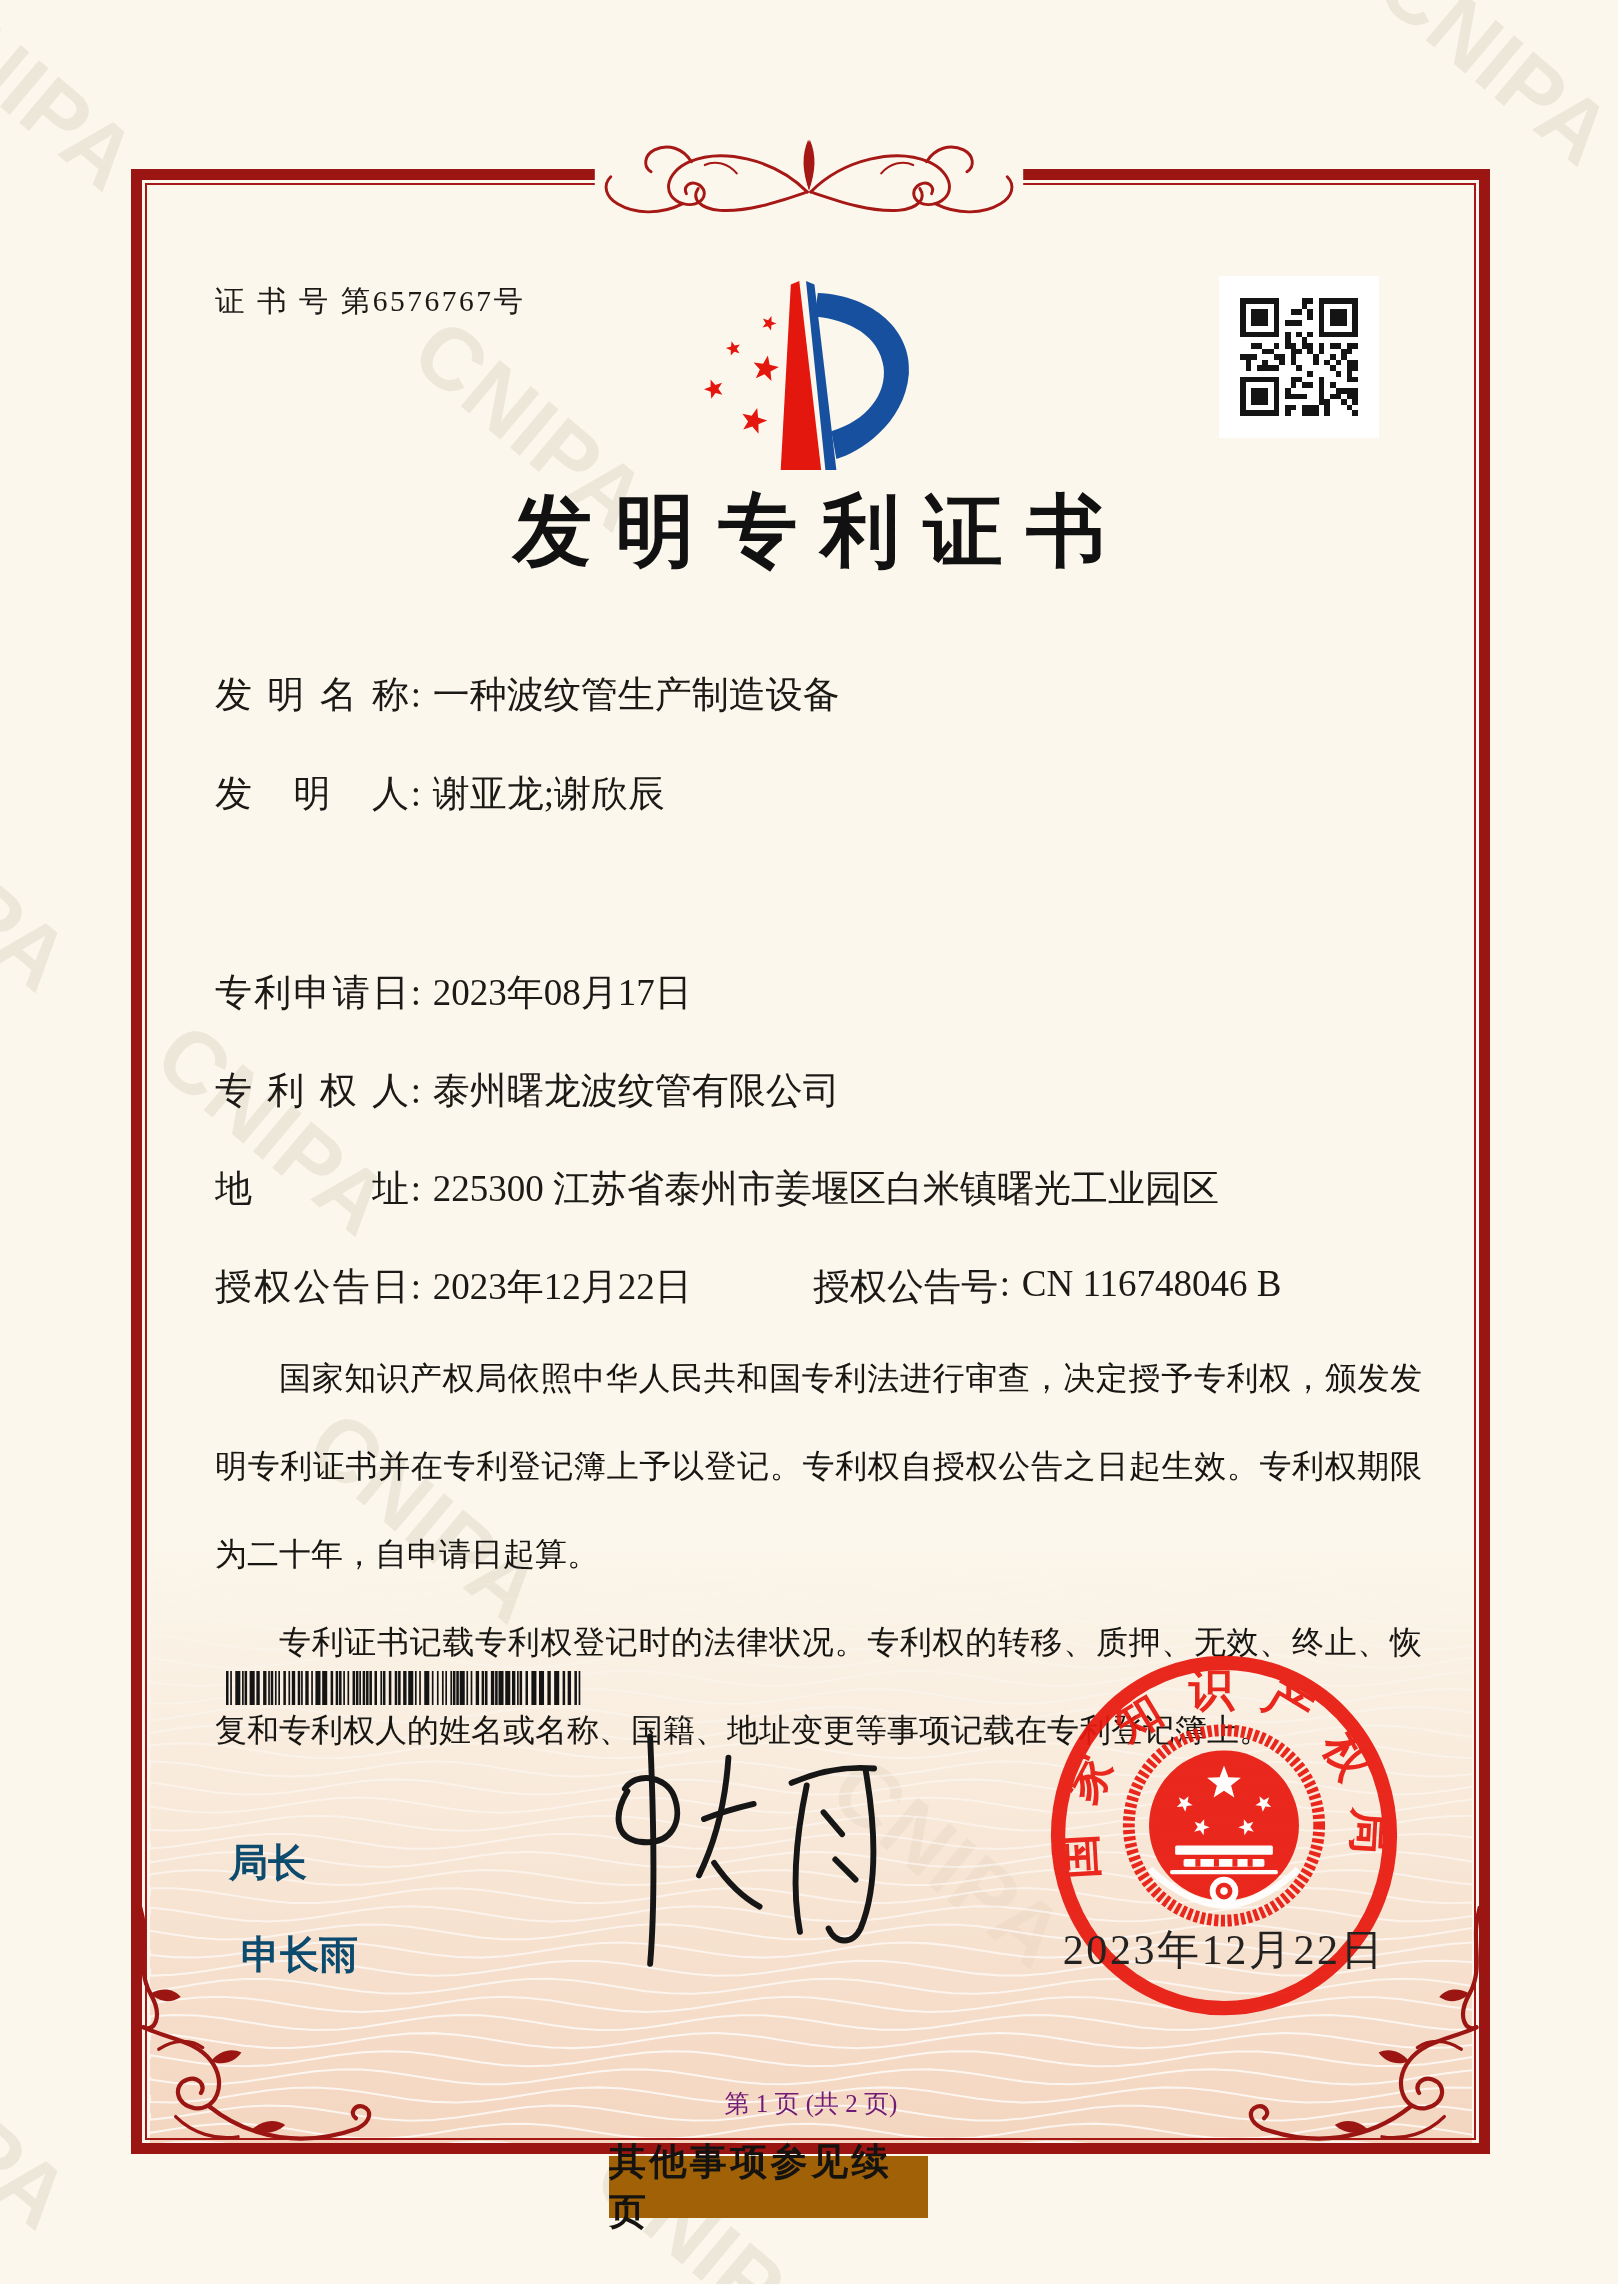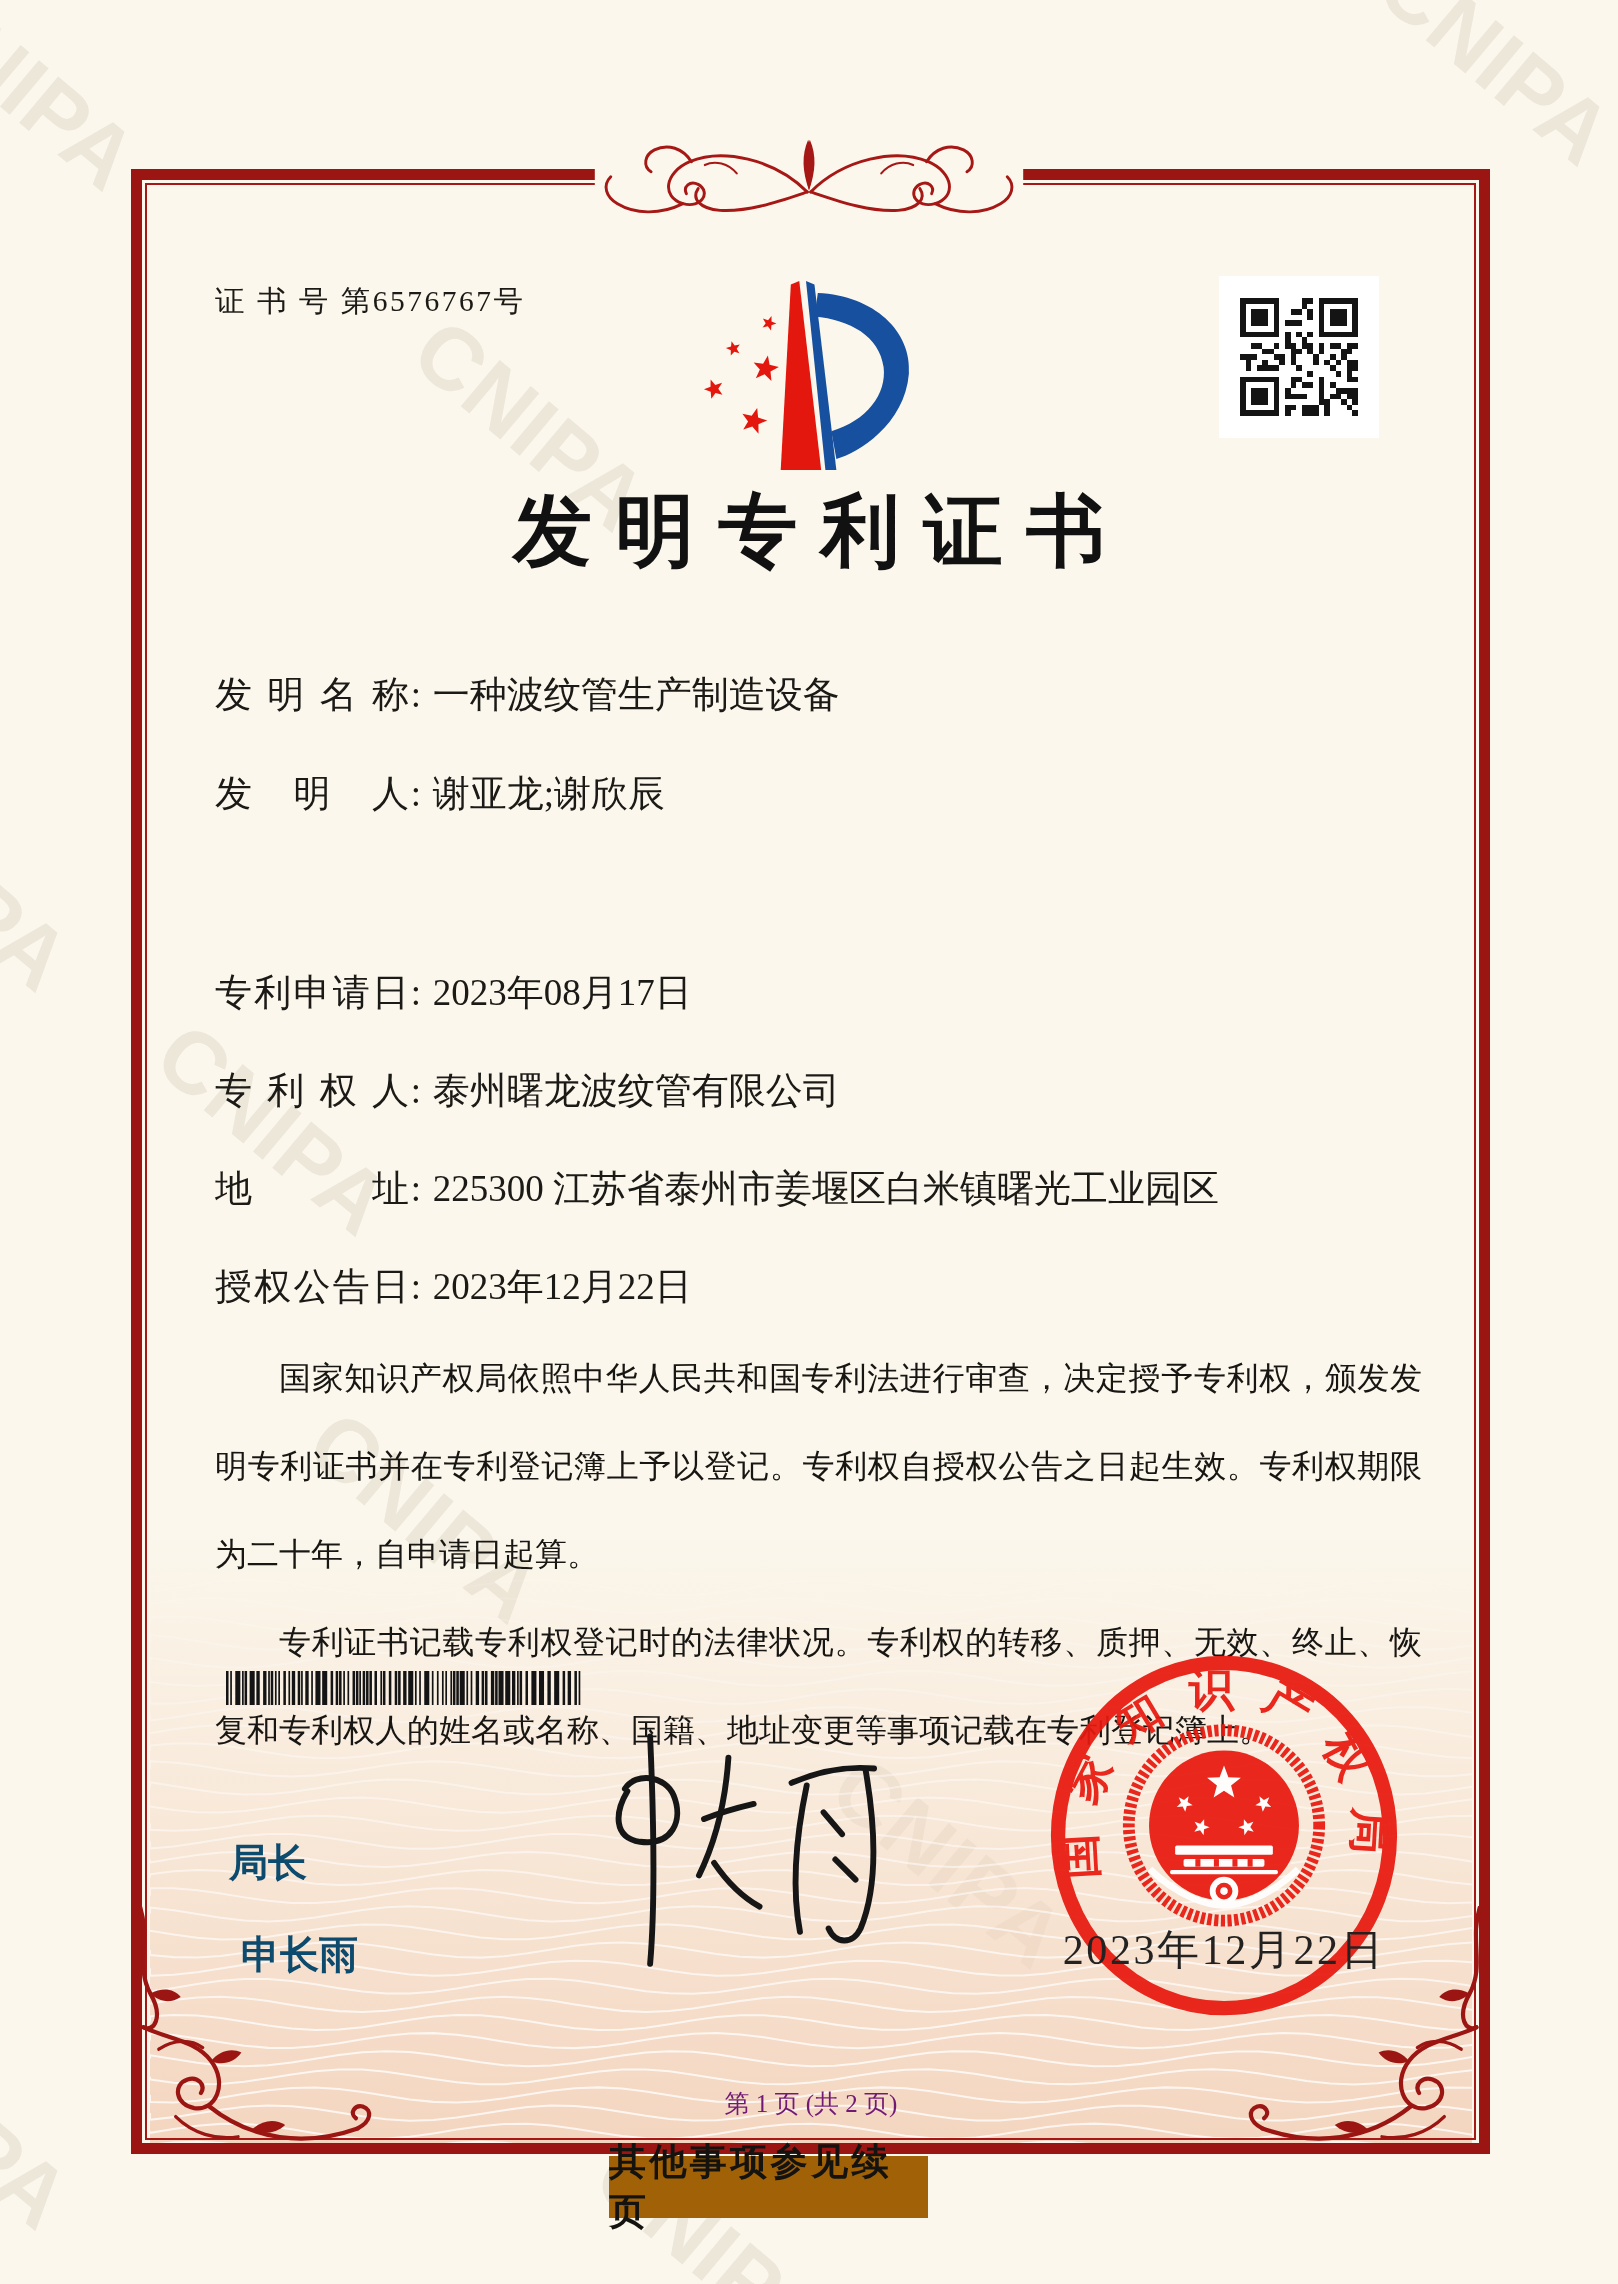--- a/index.html
+++ b/index.html
@@ -271,20 +271,23 @@
       <span class="flabel">专利申请日</span><span class="colon">:</span><span>2023年08月17日</span>
     </div>
     <div class="row" style="top:1066px">
       <span class="flabel">专利权人</span><span class="colon">:</span><span>泰州曙龙波纹管有限公司</span>
     </div>
     <div class="row" style="top:1164px">
       <span class="flabel">地址</span><span class="colon">:</span><span>225300 江苏省泰州市姜堰区白米镇曙光工业园区</span>
     </div>
     <div class="row" style="top:1262px;width:1214px">
       <span class="flabel">授权公告日</span><span class="colon">:</span><span>2023年12月22日</span>
+      <span class="grant2">
+        <span class="flabel">授权公告号</span><span class="colon">:</span><span>CN 116748046 B</span>
+      </span>
     </div>
 
     <div class="paras">
       <p>国家知识产权局依照中华人民共和国专利法进行审查，决定授予专利权，颁发发明专利证书并在专利登记簿上予以登记。专利权自授权公告之日起生效。专利权期限为二十年，自申请日起算。</p>
       <p>专利证书记载专利权登记时的法律状况。专利权的转移、质押、无效、终止、恢复和专利权人的姓名或名称、国籍、地址变更等事项记载在专利登记簿上。</p>
     </div>
 
     <svg class="barcode" id="barcode-svg" viewBox="0 0 422 40" preserveAspectRatio="none">
         <rect x="0" y="0" width="3" height="40" fill="#141414"></rect>
         <rect x="5" y="0" width="2" height="40" fill="#141414"></rect>

